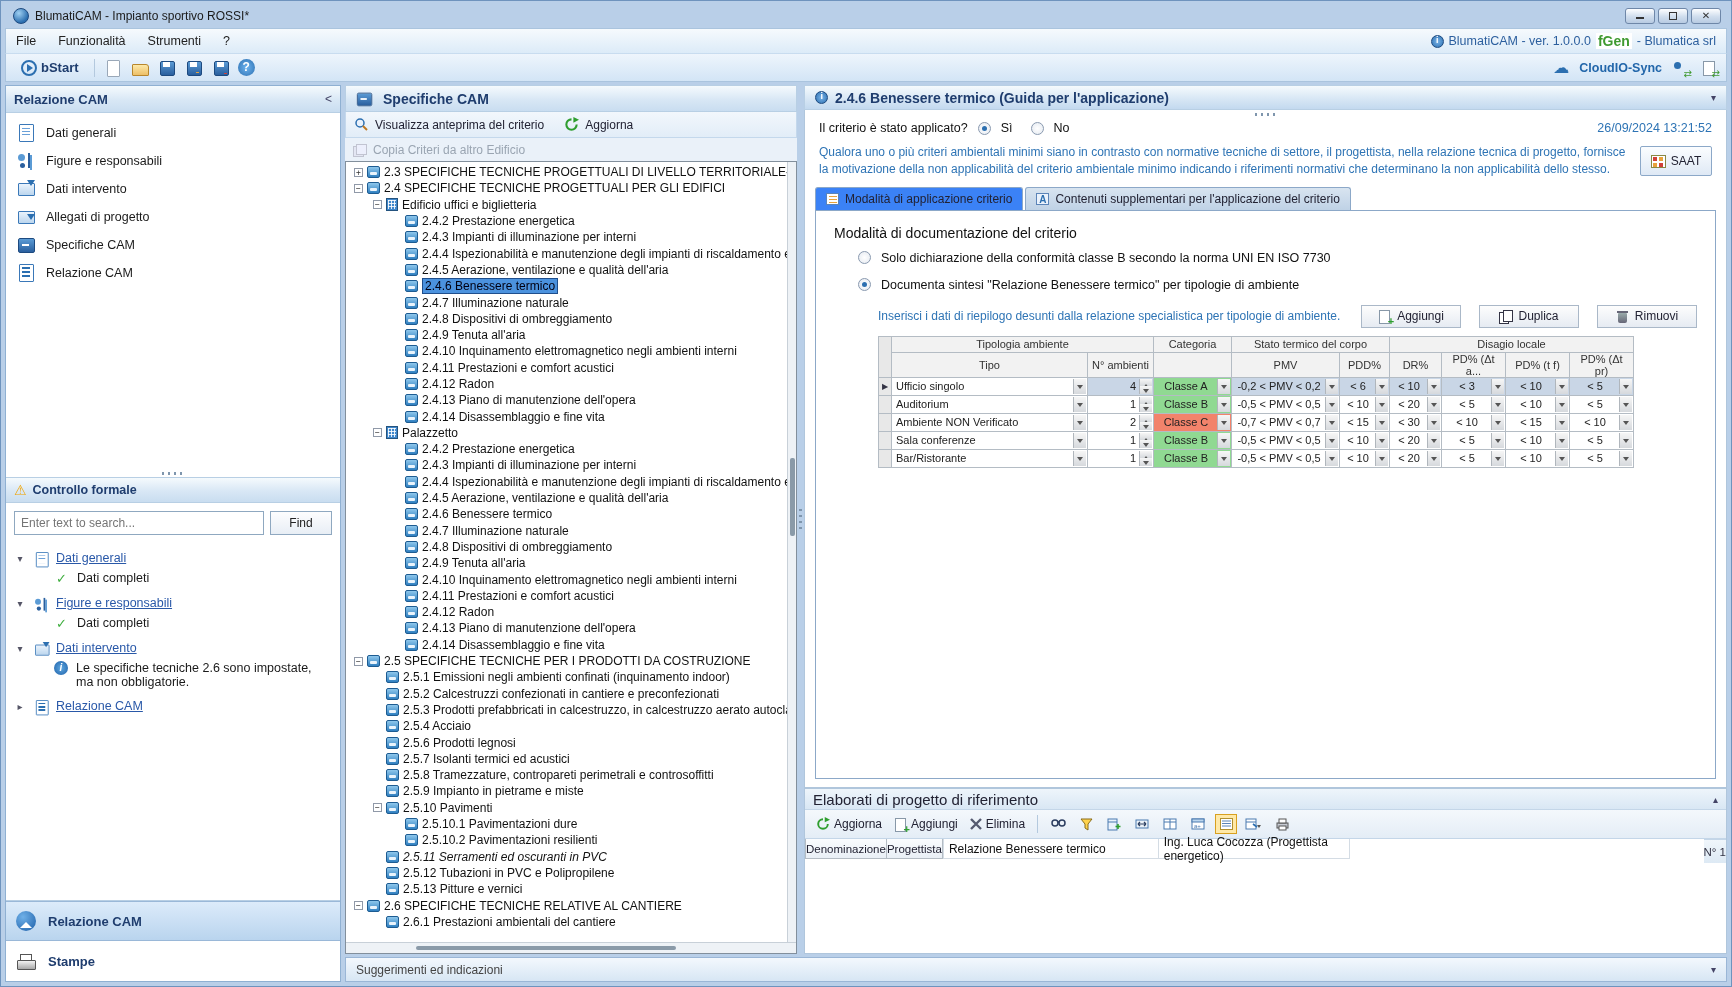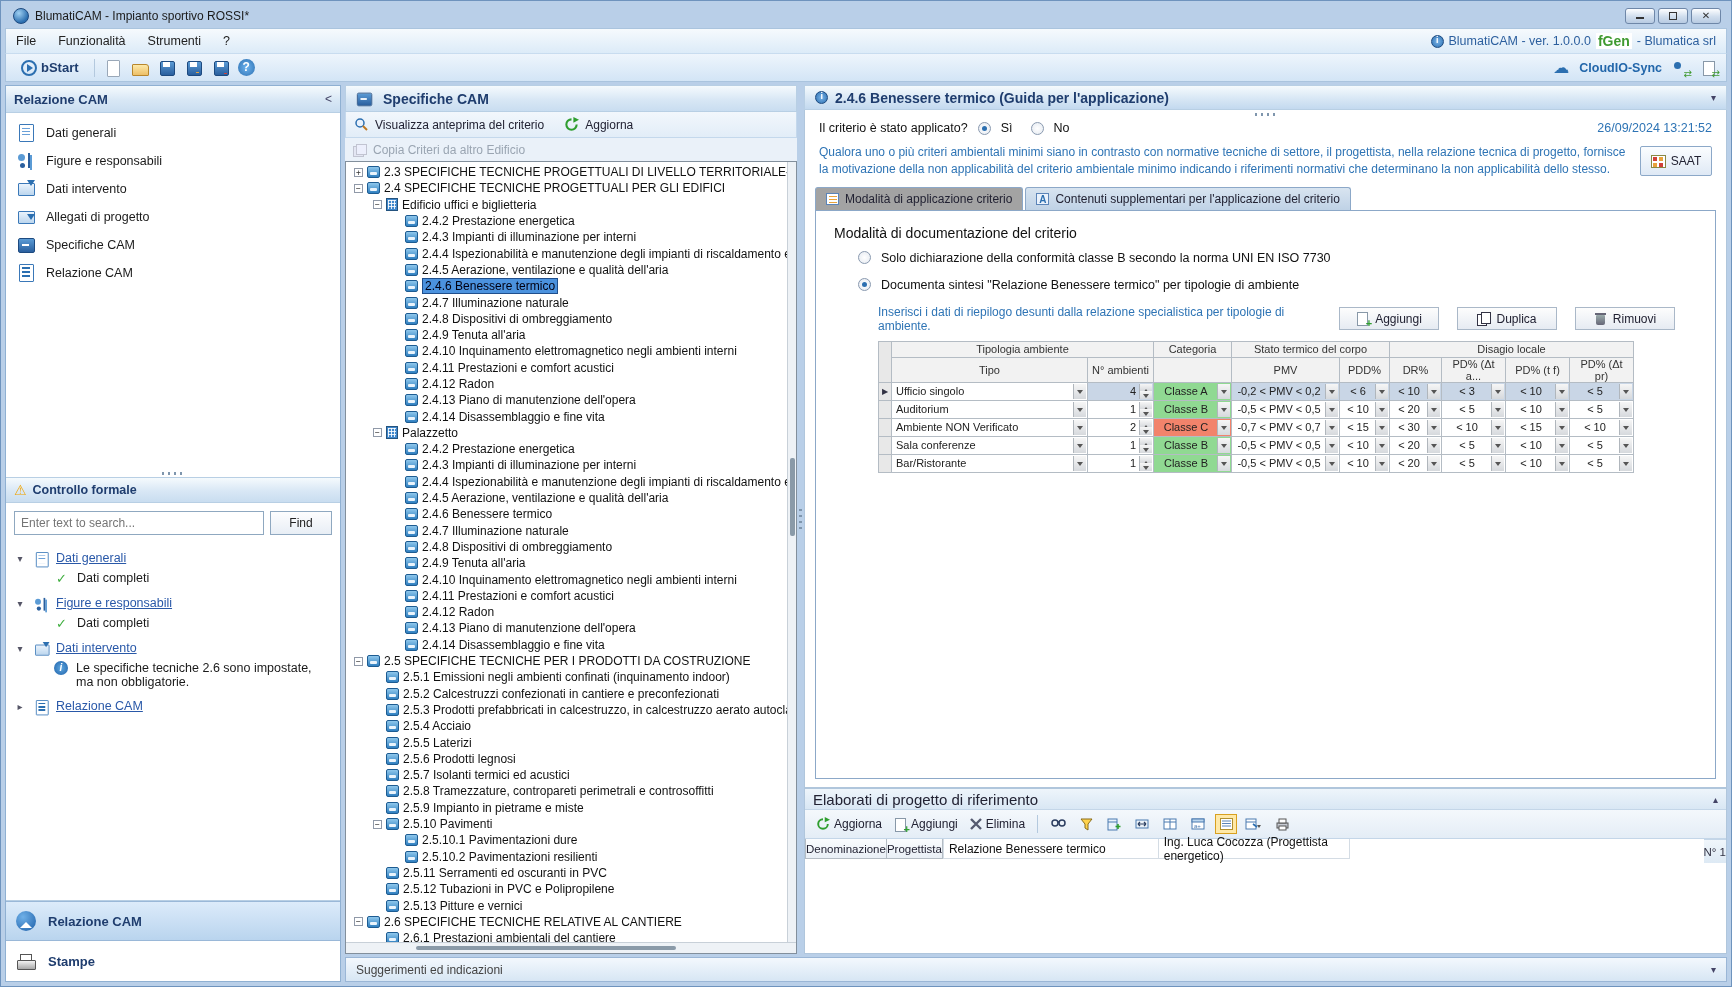--- a/index.html
+++ b/index.html
@@ -185,33 +185,33 @@
   .note-text{flex:1;color:#2e74b5;font-size:12px;line-height:1.45;}
   .saat-btn{flex:none;width:72px;height:30px;border:1px solid #8ca8c8;border-radius:2px;
     background:linear-gradient(#fbfdff,#dfe9f5);display:flex;align-items:center;justify-content:center;gap:5px;}
   .saat-icon{width:15px;height:13px;background:#fff;border:1px solid #884;position:relative;}
   .saat-icon::before{content:"";position:absolute;left:1px;top:1px;width:4px;height:4px;background:#d04038;
     box-shadow:6px 0 0 #e8a23c,0 6px 0 #e8a23c,6px 6px 0 #d04038;}
   .saat-label{font-size:12px;color:#223;}
   .tabstrip{flex:none;display:flex;gap:2px;padding:4px 10px 0 10px;position:relative;}
   .tab{display:flex;align-items:center;gap:6px;height:23px;padding:0 10px;border:1px solid #8ca8c8;border-bottom:none;
     border-radius:3px 3px 0 0;font-size:12px;color:#223;}
-  .tab.active{background:#a3a3a3;position:relative;z-index:2;}
+  .tab.active{background:#3b82f6;position:relative;z-index:2;}
   .tab.inactive{background:linear-gradient(#d8e4f0,#bfd2e6);}
   .tab-list-icon{width:13px;height:12px;background:#fff;border:1px solid #5b84b8;position:relative;}
   .tab-list-icon::after{content:"";position:absolute;left:2px;top:2px;width:8px;height:7px;
     background:repeating-linear-gradient(#e8a23c 0 1px,transparent 1px 3px);}
   .tab-a-icon{width:13px;height:12px;background:#eaf2fc;border:1px solid #5b84b8;color:#2c6fb0;
     font-size:10px;font-weight:bold;text-align:center;line-height:11px;}
   .tabpanel{flex:1;border:1px solid #8ca8c8;margin:0 10px 8px 10px;background:#fff;min-height:0;
     padding:14px 0 0 18px;position:relative;overflow:hidden;}
   .docmode-label{font-size:14px;color:#111;margin-bottom:10px;}
   .opt-row{display:flex;align-items:center;gap:10px;margin:0 0 13px 24px;}
   .opt-label{font-size:12.5px;color:#111;}
-  .hint-row{display:flex;align-items:center;gap:10px;margin:2px 40px 8px 44px;}
+  .hint-row{display:flex;align-items:center;gap:10px;margin:2px 18px 8px 44px;}
   .hint-text{flex:1;color:#2e74b5;font-size:12px;}
   .crit-btn{flex:none;width:100px;height:23px;border:1px solid #aab8c8;background:linear-gradient(#fdfdfd,#e6ebf2);
     display:flex;align-items:center;justify-content:center;gap:6px;font-size:12px;color:#223;margin-left:8px;}
   .bic{width:13px;height:13px;position:relative;display:inline-block;}
   .add-icon::before{content:"";position:absolute;left:1px;top:0;width:9px;height:12px;background:#fff;border:1px solid #8898a8;}
   .add-icon::after{content:"+";position:absolute;right:-3px;bottom:-4px;color:#2f9e2f;font-weight:bold;font-size:11px;}
   .dup-icon::before{content:"";position:absolute;left:0;top:2px;width:8px;height:10px;background:#fff;border:1px solid #334;}
   .dup-icon::after{content:"";position:absolute;left:4px;top:0;width:8px;height:10px;background:#fff;border:1px solid #334;}
   .trash-icon::before{content:"";position:absolute;left:2px;top:3px;width:9px;height:10px;background:linear-gradient(#9aa,#667);
     border-radius:1px 1px 2px 2px;}
@@ -622,25 +622,20 @@
                   <span class="tlabel">2.5.3 Prodotti prefabbricati in calcestruzzo, in calcestruzzo aerato autoclava</span>
                 </div>
                 <div class="tnode" style="padding-left: 25px;">
                   <span class="exp-sp"></span>
                   <span class="cam-ic"></span>
                   <span class="tlabel">2.5.4 Acciaio</span>
                 </div>
                 <div class="tnode" style="padding-left: 25px;">
                   <span class="exp-sp"></span>
                   <span class="cam-ic"></span>
-                  <span class="tlabel">2.5.5 Laterizi</span>
-                </div>
-                <div class="tnode" style="padding-left: 25px;">
-                  <span class="exp-sp"></span>
-                  <span class="cam-ic"></span>
                   <span class="tlabel">2.5.6 Prodotti legnosi</span>
                 </div>
                 <div class="tnode" style="padding-left: 25px;">
                   <span class="exp-sp"></span>
                   <span class="cam-ic"></span>
                   <span class="tlabel">2.5.7 Isolanti termici ed acustici</span>
                 </div>
                 <div class="tnode" style="padding-left: 25px;">
                   <span class="exp-sp"></span>
                   <span class="cam-ic"></span>
@@ -659,21 +654,21 @@
                 <div class="tnode" style="padding-left: 44px;">
                   <span class="exp-sp"></span>
                   <span class="cam-ic"></span>
                   <span class="tlabel">2.5.10.1 Pavimentazioni dure</span>
                 </div>
                 <div class="tnode" style="padding-left: 44px;">
                   <span class="exp-sp"></span>
                   <span class="cam-ic"></span>
                   <span class="tlabel">2.5.10.2 Pavimentazioni resilienti</span>
                 </div>
-                <div class="tnode" style="padding-left: 25px;">
+                <div class="tnode" style="padding-left: 25px; font-style: italic;">
                   <span class="exp-sp"></span>
                   <span class="cam-ic"></span>
                   <span class="tlabel">2.5.11 Serramenti ed oscuranti in PVC</span>
                 </div>
                 <div class="tnode" style="padding-left: 25px;">
                   <span class="exp-sp"></span>
                   <span class="cam-ic"></span>
                   <span class="tlabel">2.5.12 Tubazioni in PVC e Polipropilene</span>
                 </div>
                 <div class="tnode" style="padding-left: 25px;">

